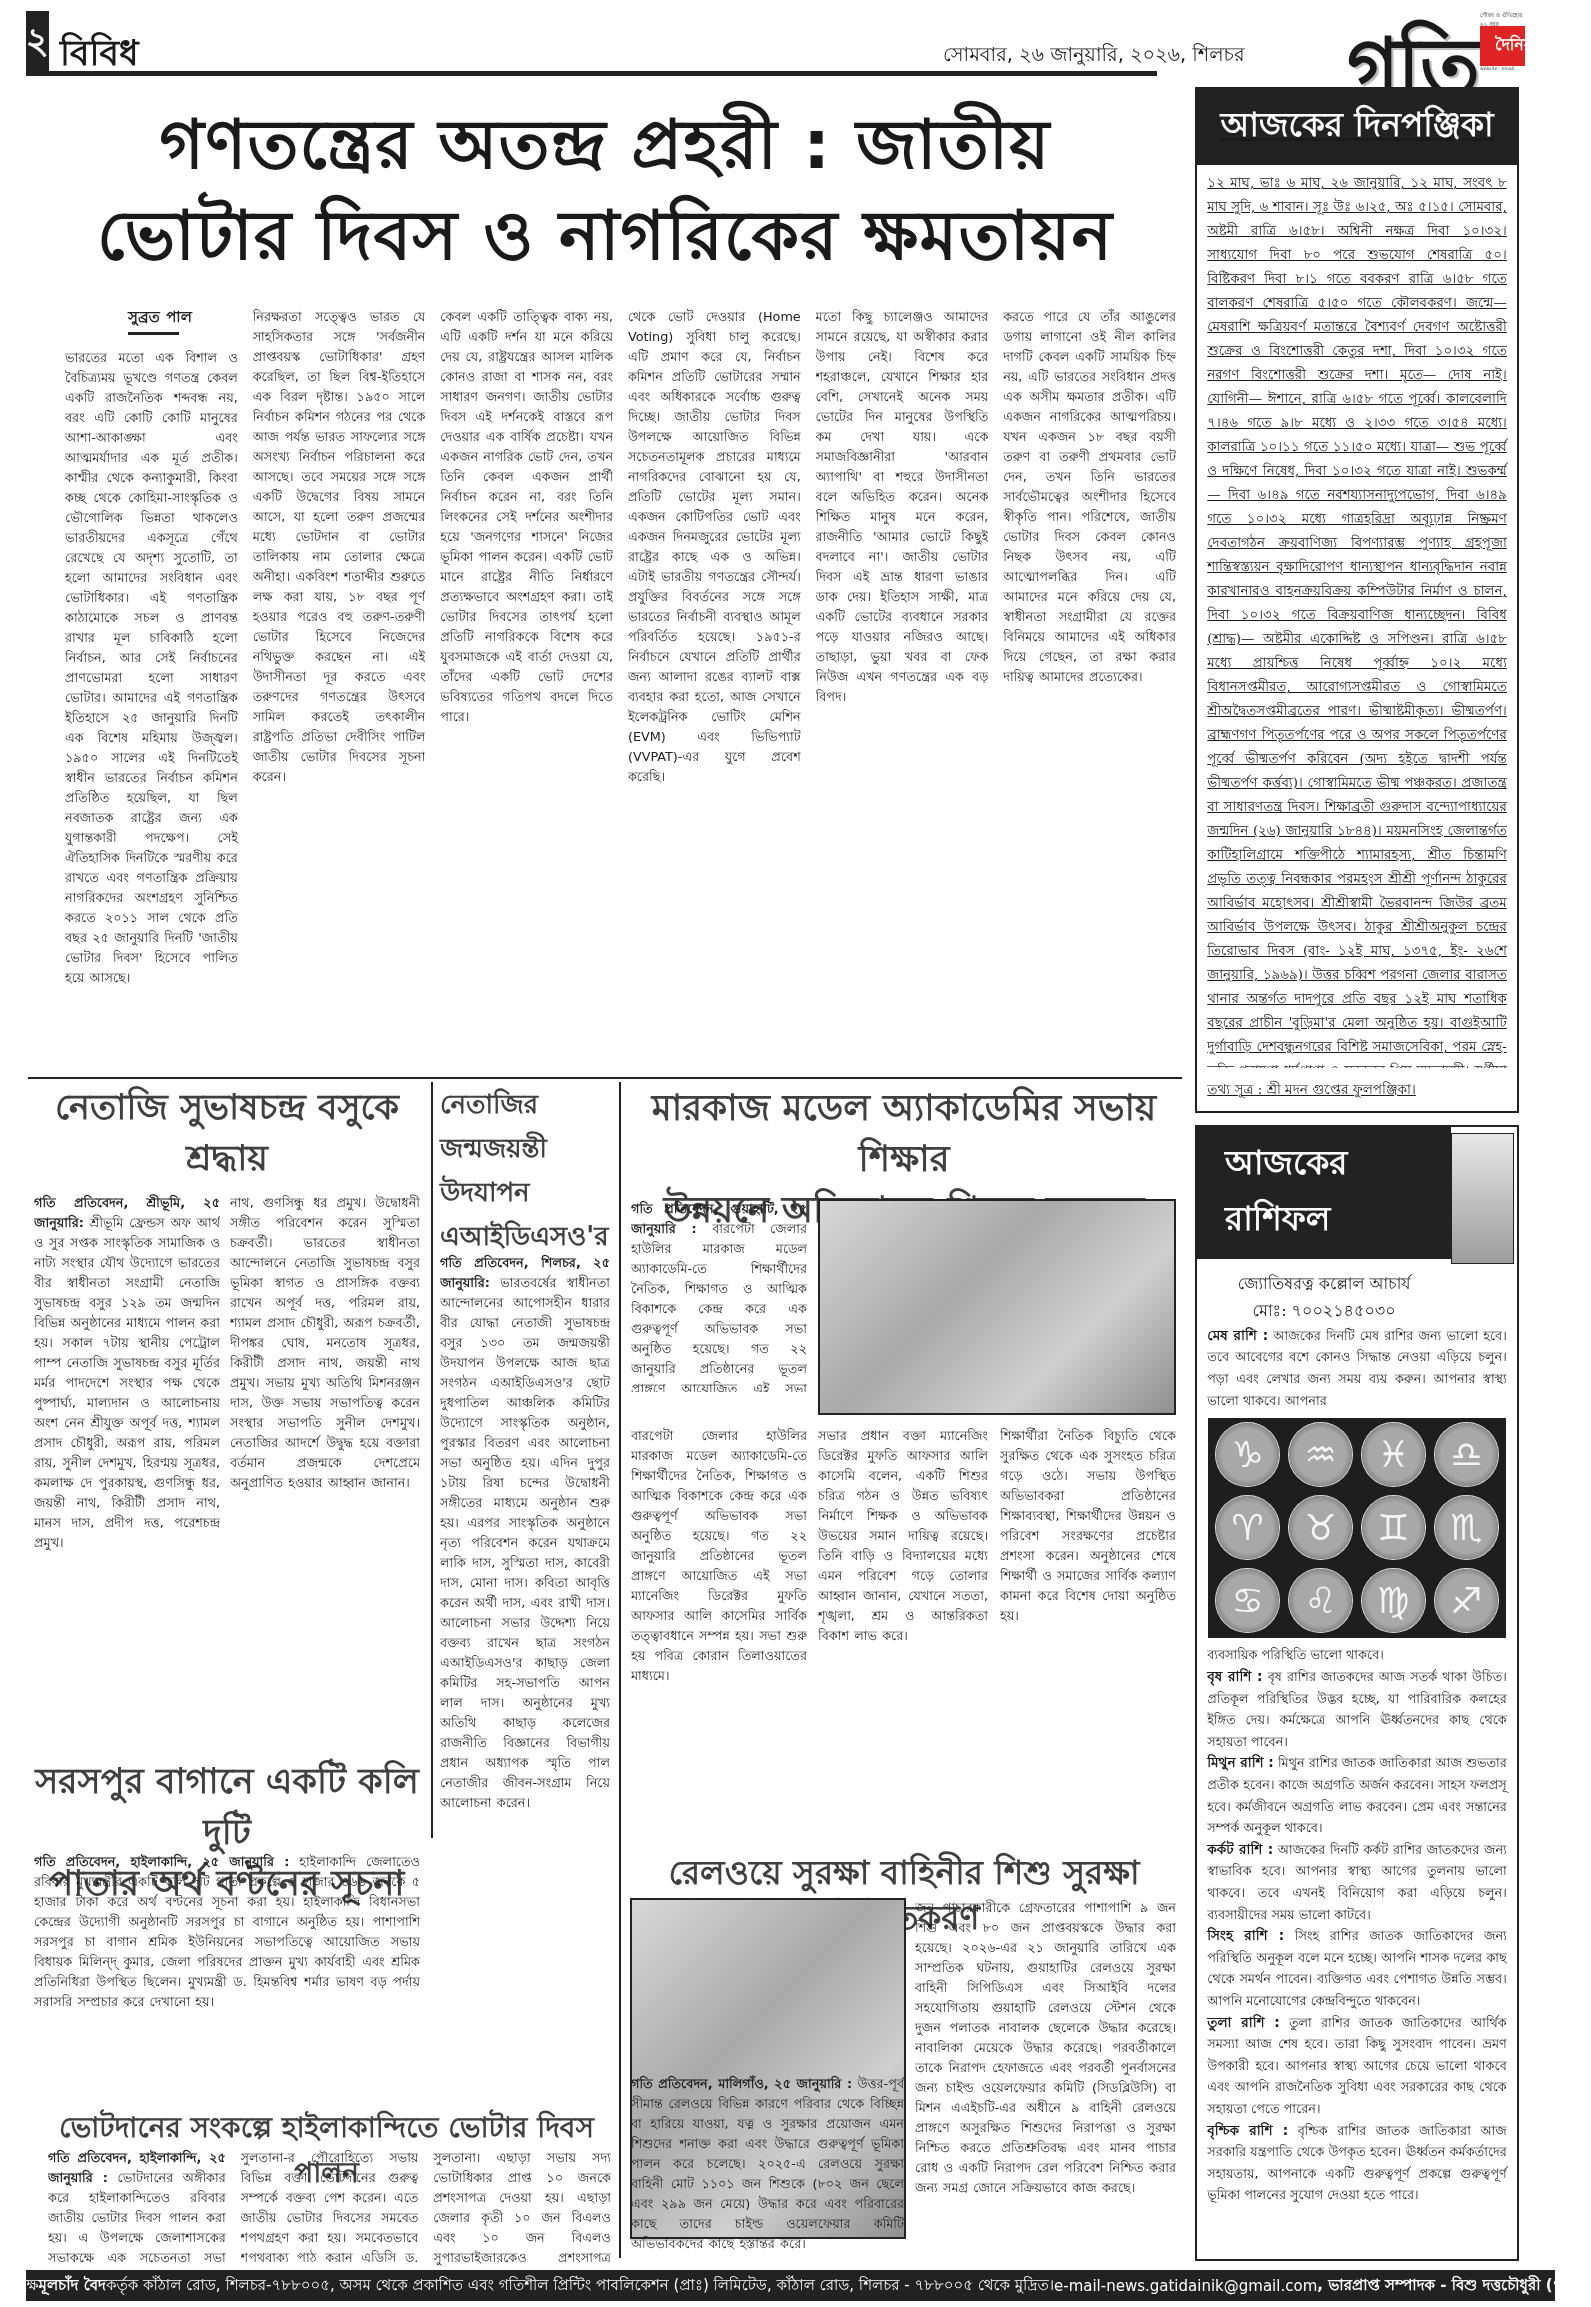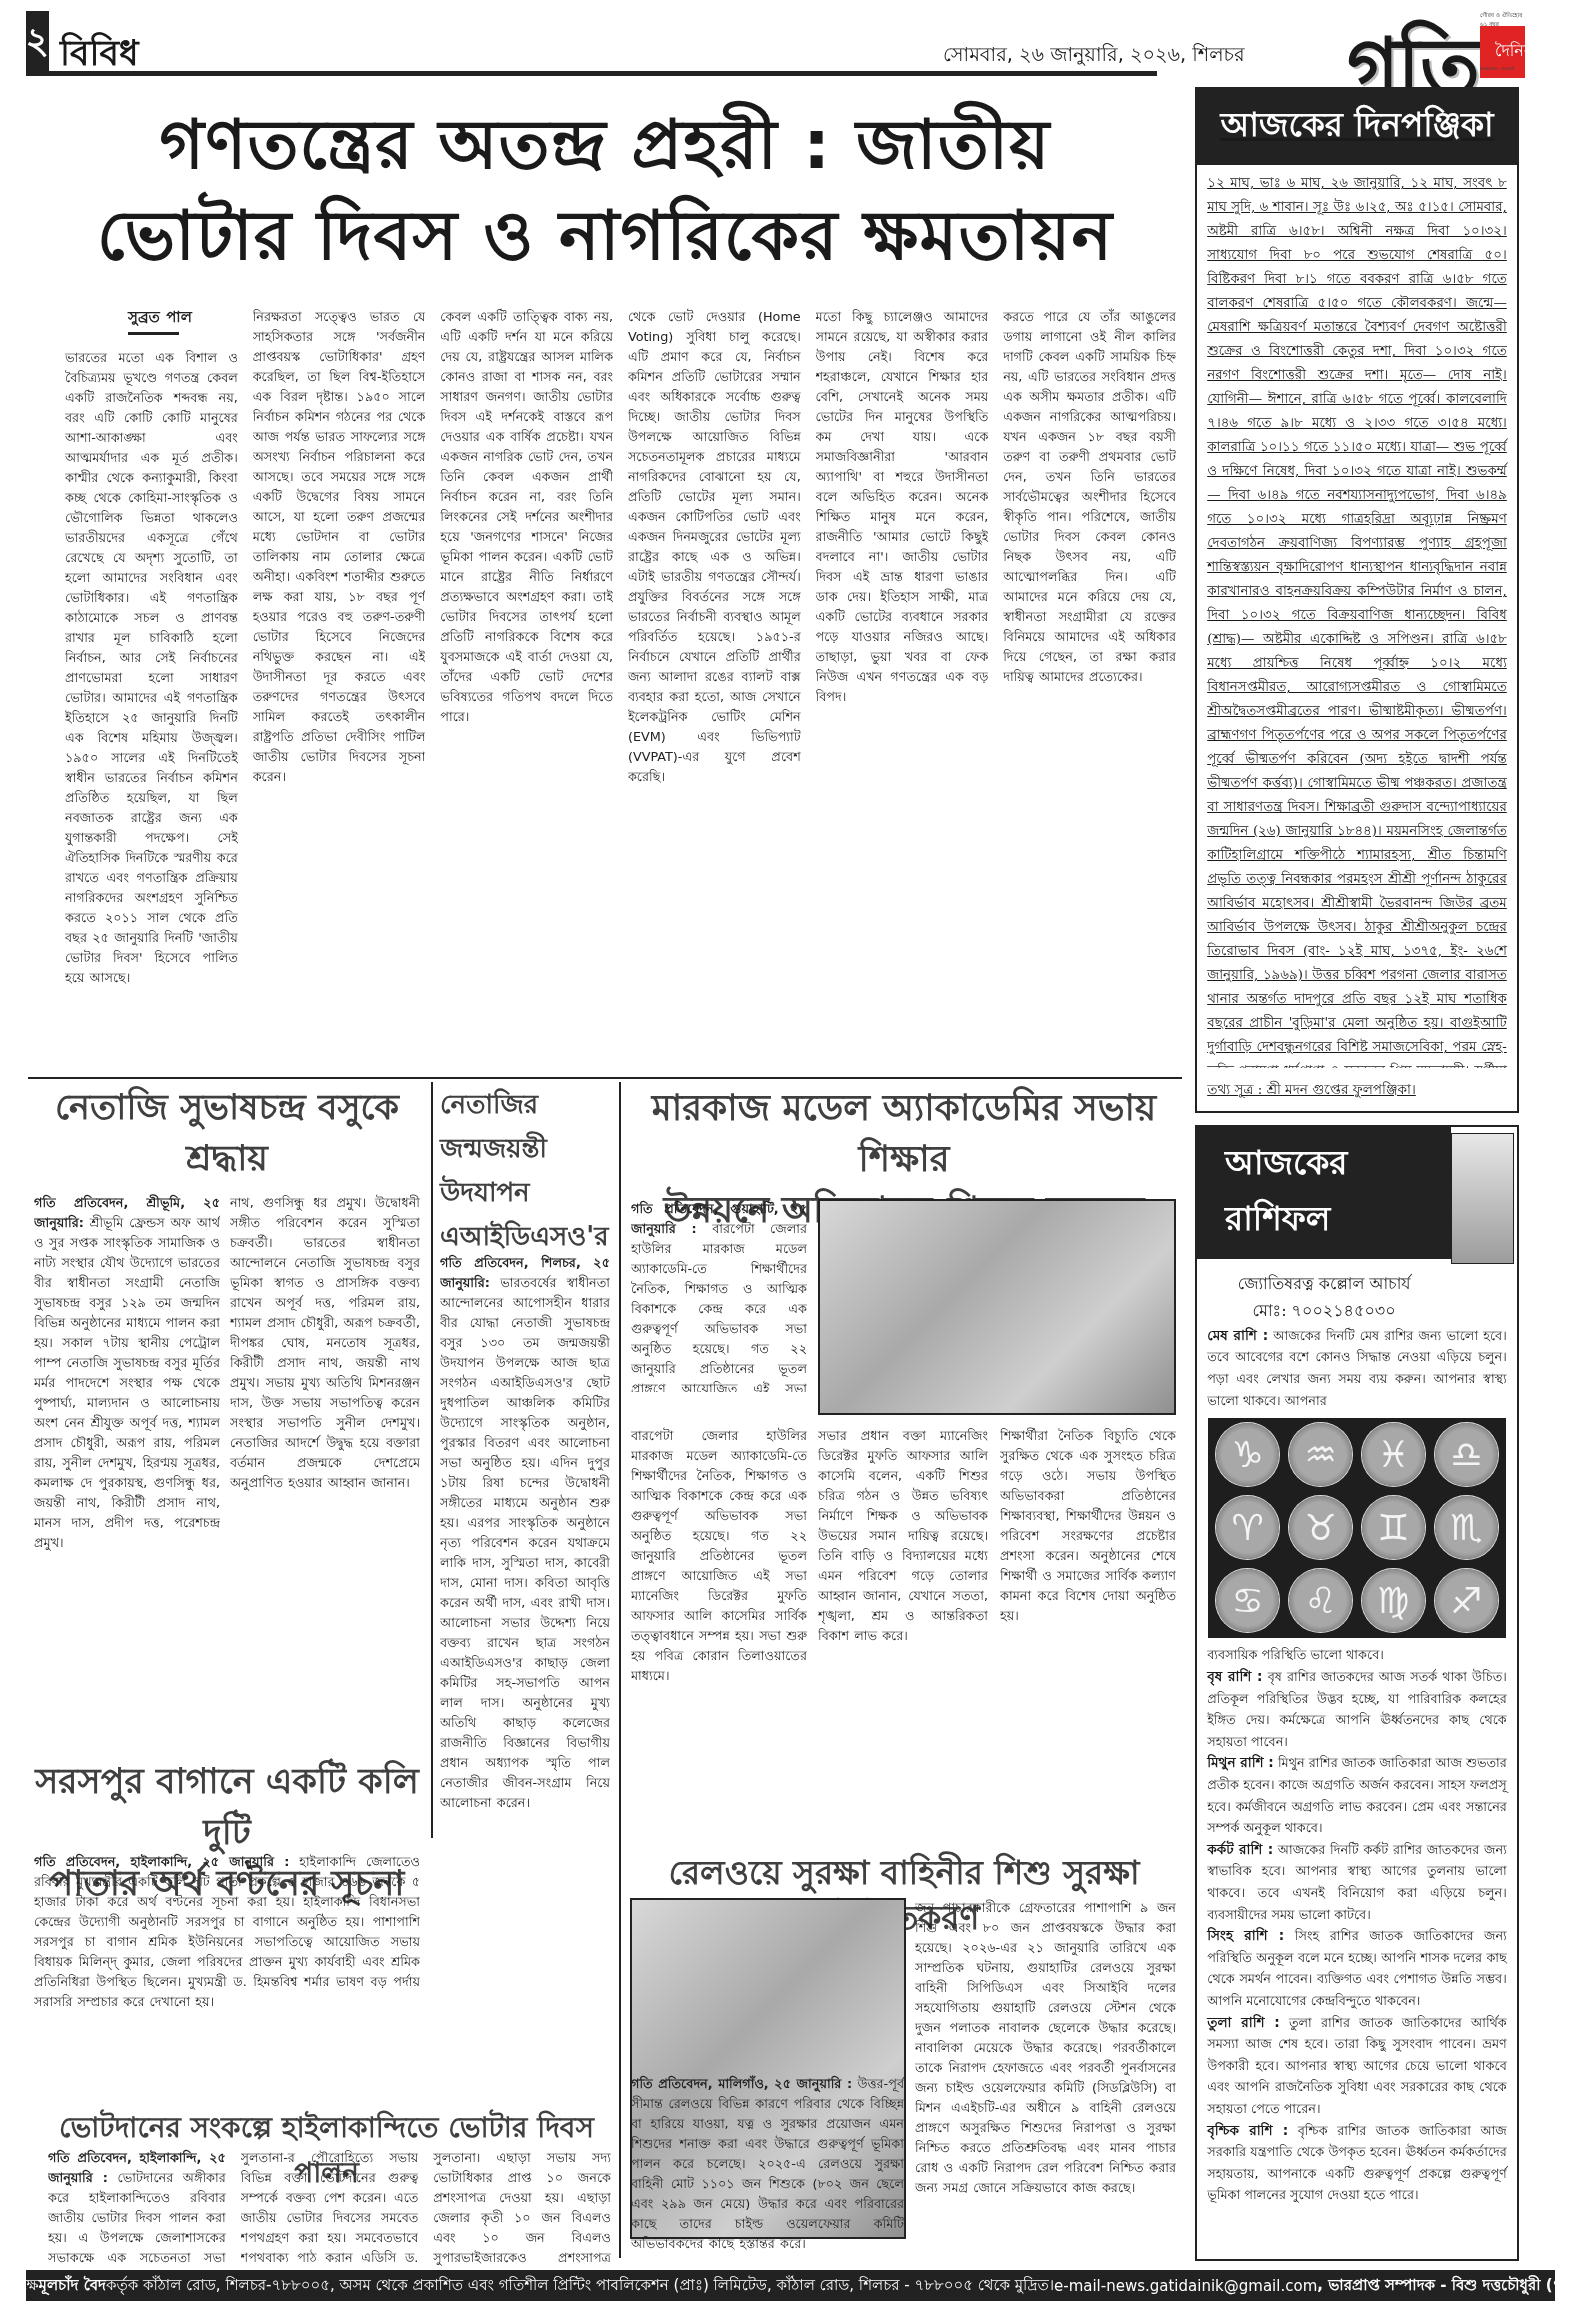--- a/index.html
+++ b/index.html
@@ -6,21 +6,21 @@
   html, body { width: 1591px; height: 2307px; background: #ffffff; overflow: hidden; }
   body { font-family: "DejaVu Sans", sans-serif; color: #1a1a1a; position: relative; }
   .abs { position: absolute; }
 
   
   .page-num-box { left: 25.6px; top: 11.4px; width: 23px; height: 64px; background: #222; color: #fff; font-size: 36px; font-weight: bold; display: flex; align-items: center; justify-content: center; }
   .section-name { left: 60px; top: 26px; font-size: 35px; font-weight: bold; }
   .mast-rule { left: 25.6px; top: 71px; width: 1131px; height: 4.5px; background: #222; }
   .mast-date { left: 943px; top: 40px; font-size: 19.3px; }
   .logo { left: 1347px; top: 5.7px; font-size: 80px; font-weight: bold; font-family: "DejaVu Serif", serif; letter-spacing: -2.3px; text-shadow: 2.3px 2.3px 0 #bbb; }
-  .logo-badge { left: 1480px; top: 25.6px; width: 45px; height: 52px; background: #e02424; color: #fff; font-size: 16px; font-weight: normal; display: flex; align-items: center; justify-content: center; padding-left: 25px; }
+  .logo-badge { left: 1480px; top: 25.6px; width: 45px; height: 40px; background: #e02424; color: #fff; font-size: 16px; font-weight: bold; display: flex; align-items: center; justify-content: center; padding-left: 25px; }
   .logo-tag { left: 1480px; top: 11.4px; font-size: 5.7px; width: 51px; }
   .logo-tag-bottom { left: 1480px; top: 66px; font-size: 4.5px; width: 51px; color: #444; }
 
   
   .main-headline { left: 34px; top: 99px; width: 1142px; text-align: center; font-size: 68px; font-weight: bold; line-height: 91px; letter-spacing: 1.1px; }
 
   
   .coltext { font-size: 12.8px; line-height: 20px; text-align: justify; word-spacing: 1.1px; color: #222; }
   .byline { font-size: 15px; font-weight: bold; }
   .byline-rule { width: 51px; height: 3.4px; background: #222; margin-top: 4.5px; }

